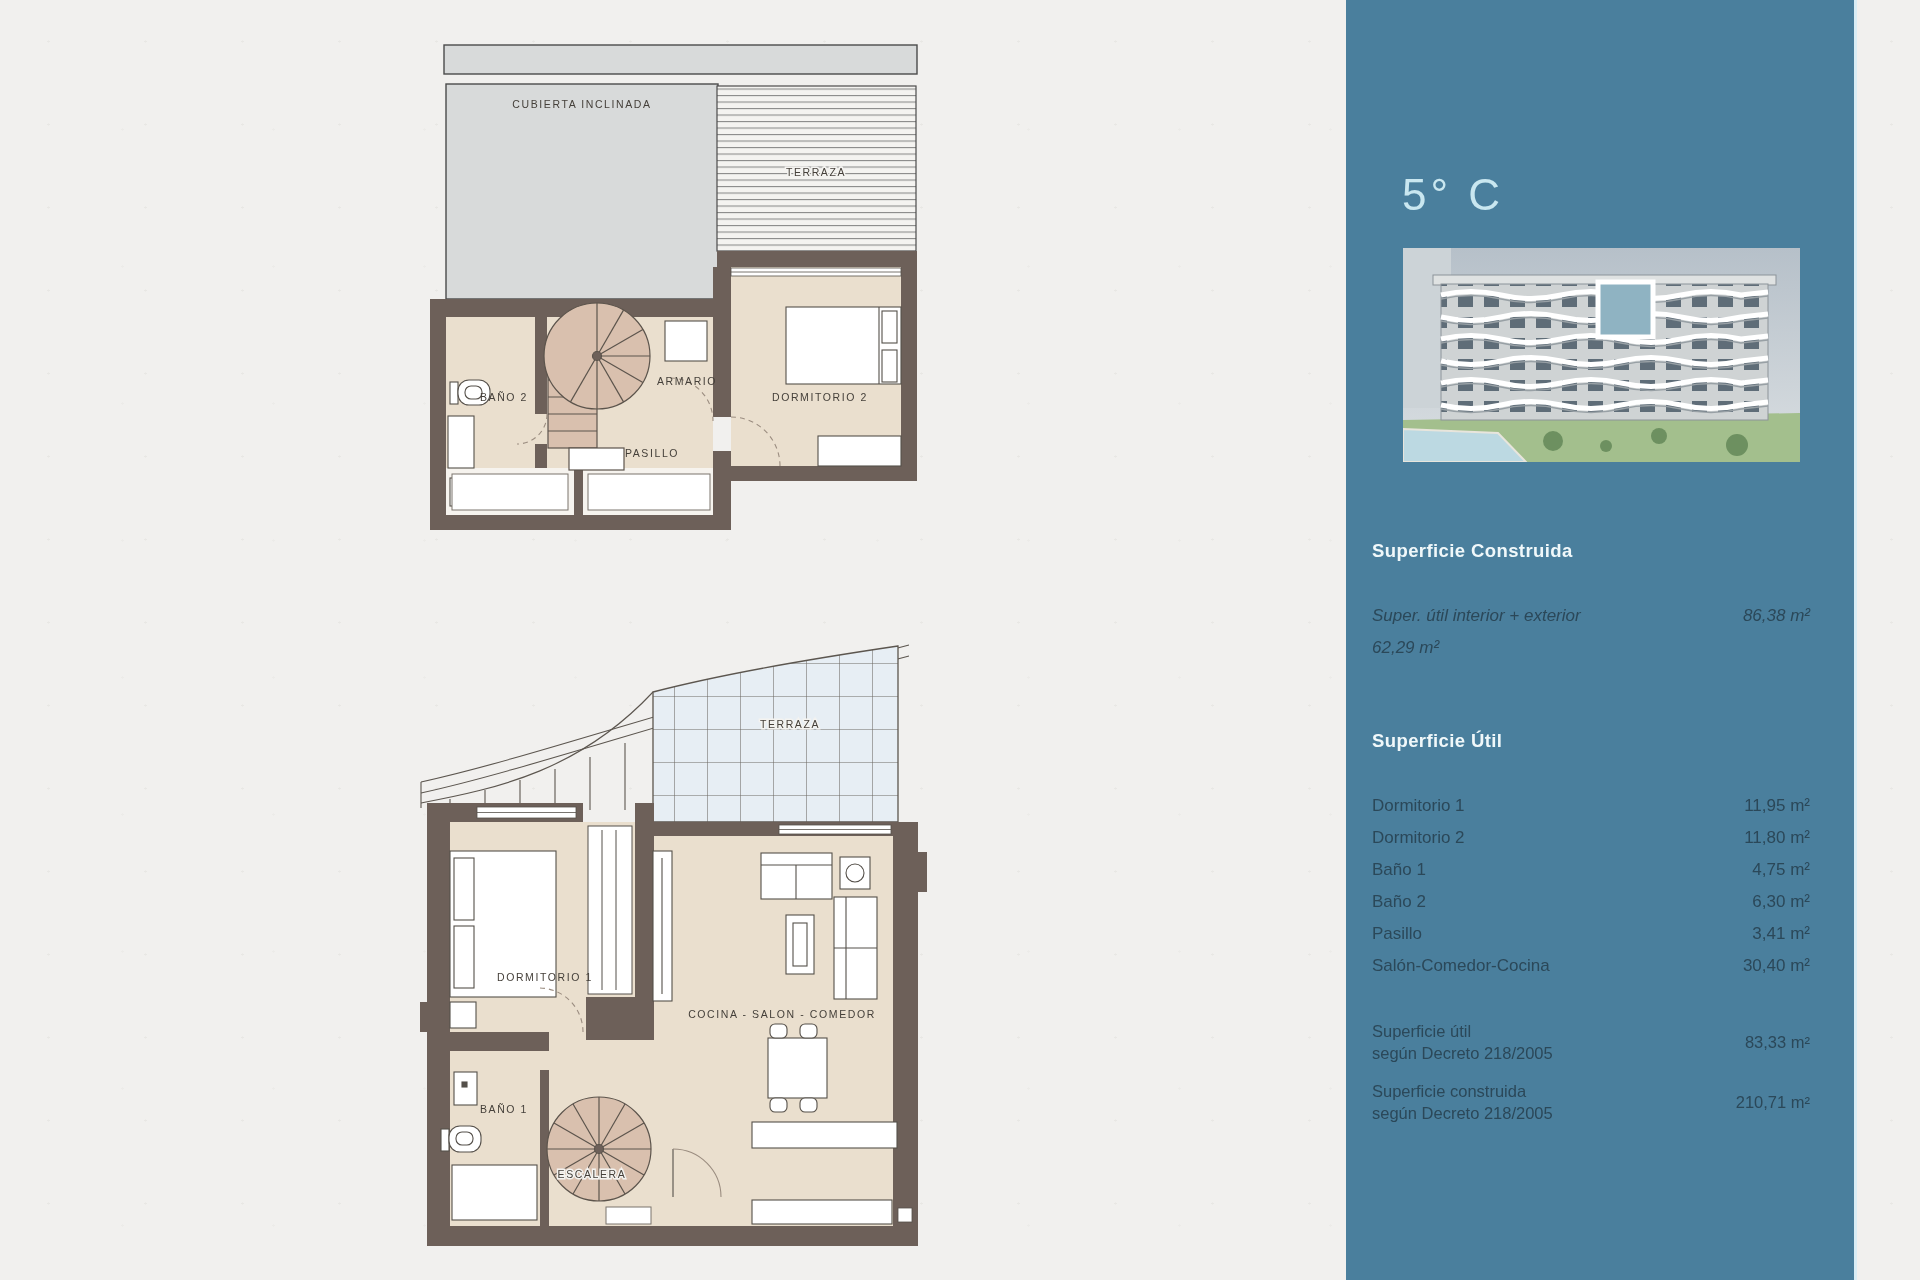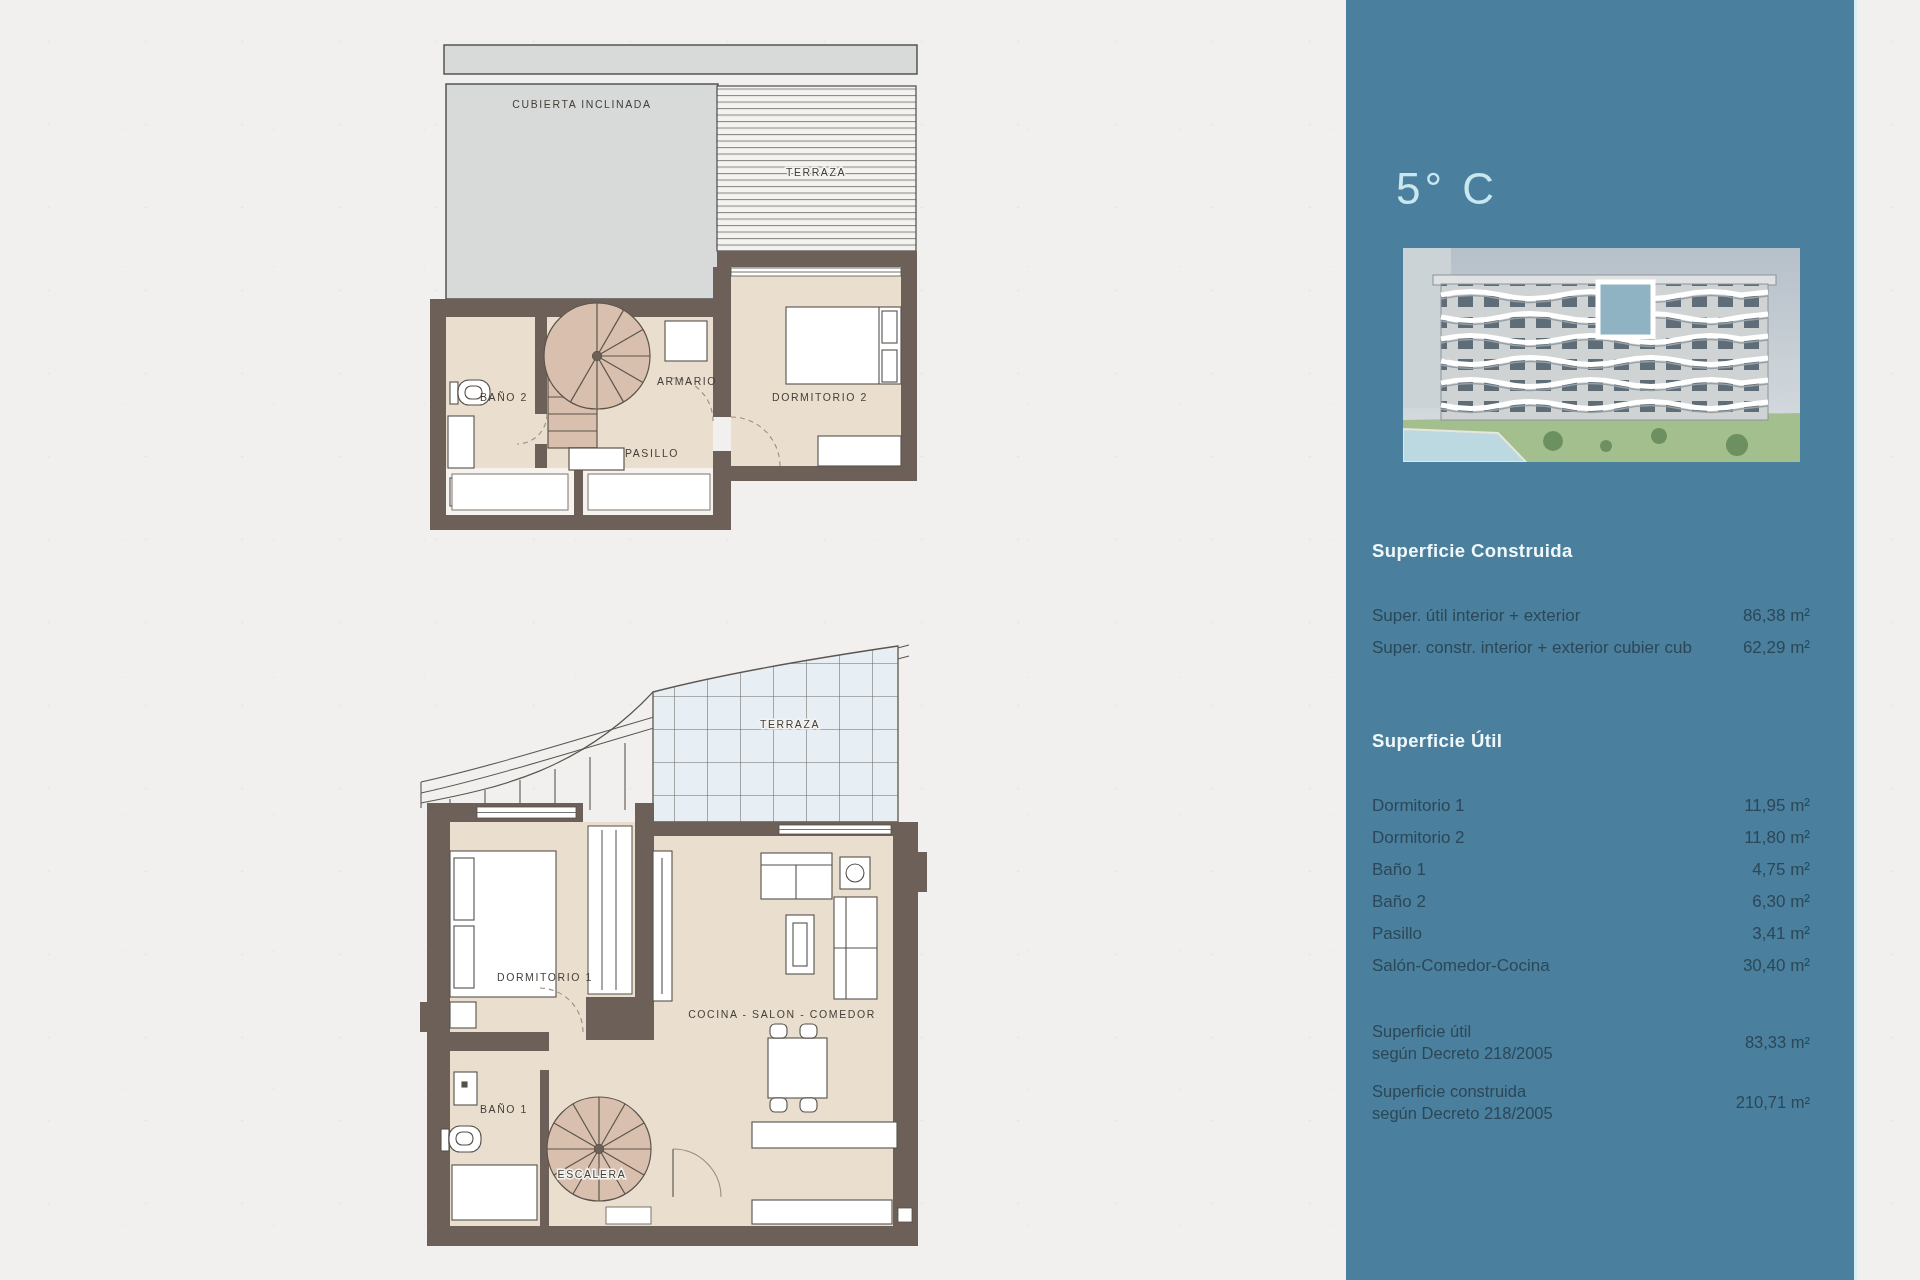--- a/index.html
+++ b/index.html
@@ -25,34 +25,34 @@
   .plan-upper{ left:430px; top:30px; }
   .plan-lower{ left:410px; top:630px; }
 
   .sidebar{
     position:absolute; left:1346px; top:0; width:511px; height:1280px;
     background:#4a7f9d;
     border-right:3px solid #d9edf5;
     box-sizing:border-box;
   }
   .unit-title{
-    position:absolute; left:38px; top:152px; margin:12px;
+    position:absolute; left:38px; top:152px; margin:18px;
     font-size:44px; font-weight:300; letter-spacing:4px;
     color:#c9e7f0;
   }
   .building{ position:absolute; left:57px; top:248px; }
   .section-heading{
     position:absolute; left:26px; margin:0;
     font-size:18.5px; font-weight:bold; letter-spacing:.4px;
     color:#f0f8fa;
   }
   .h-construida{ top:540px; }
   .h-util{ top:730px; }
   .rows{ position:absolute; left:26px; right:44px; }
-  .rows-construida{ top:600px; }
+  .rows-construida{ top:600px;font-style:italic; }
   .rows-util{ top:790px; }
   .area-row{
     display:flex; justify-content:space-between; align-items:baseline;
     height:32px; line-height:32px;
     font-size:17px; color:#2b4859;
   }
   .area-row .val{ white-space:nowrap; }
   .decreto-row{
     position:absolute; left:26px; right:44px;
     display:flex; justify-content:space-between; align-items:center;
@@ -340,21 +340,20 @@
   </svg>
 
   <h2 class="section-heading h-construida">Superficie Construida</h2>
 
   <div class="rows rows-construida">
     <div class="area-row">
       <span class="lbl">Super. útil interior + exterior</span>
       <span class="val">86,38 m²</span>
     </div>
     <div class="area-row">
-      <span class="lbl">Super. constr. interior + exterior cubier cub</span>
       <span class="val">62,29 m²</span>
     </div>
   </div>
 
   <h2 class="section-heading h-util">Superficie Útil</h2>
 
   <div class="rows rows-util">
     <div class="area-row">
       <span class="lbl">Dormitorio 1</span>
       <span class="val">11,95 m²</span>

